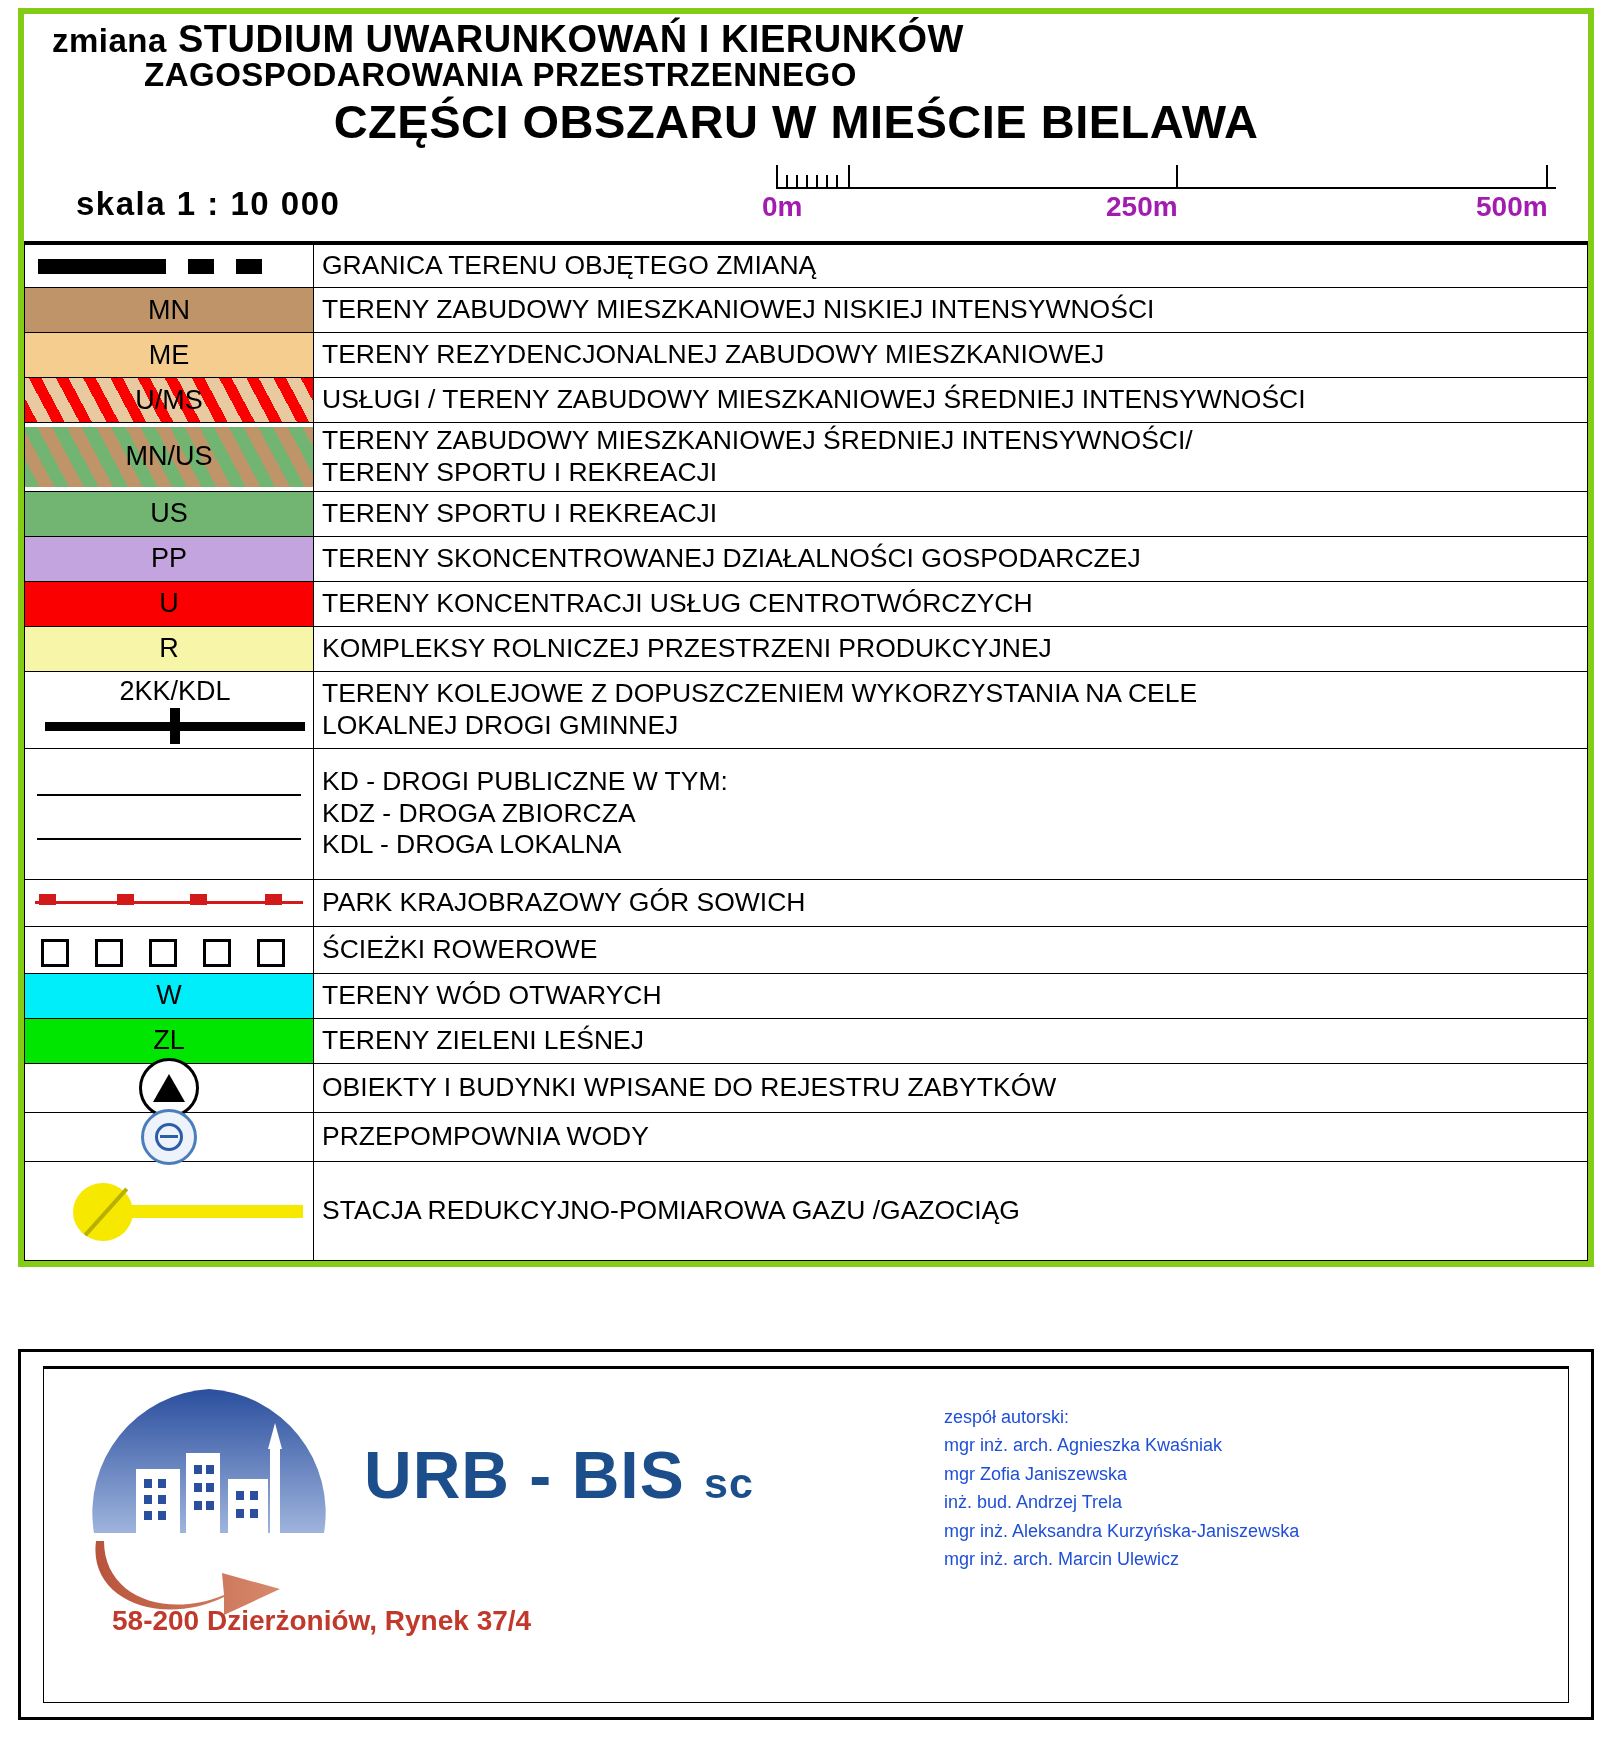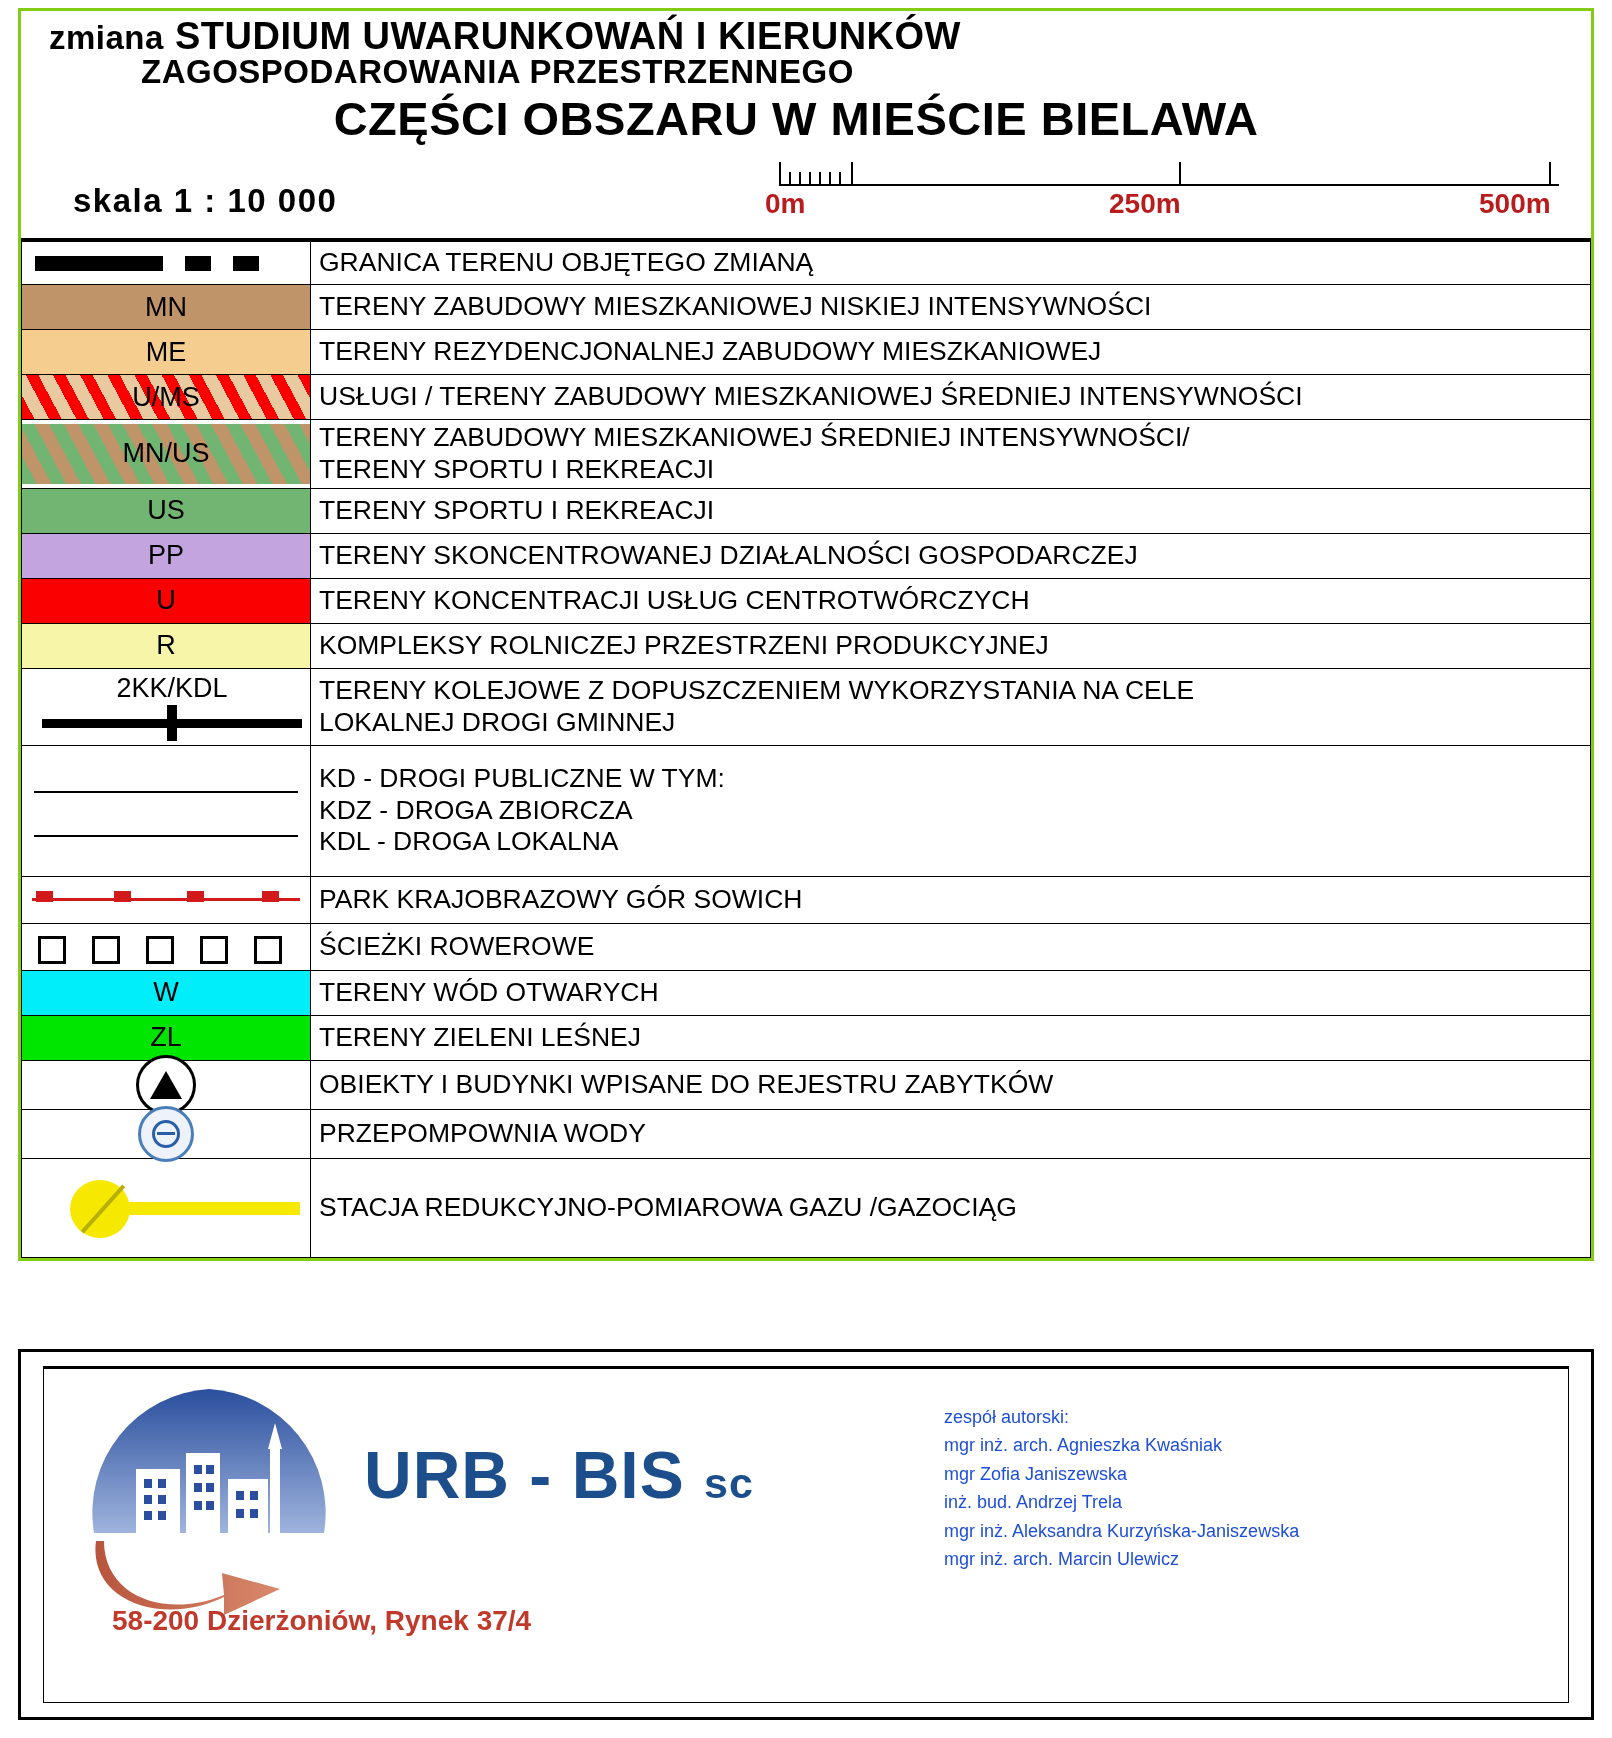--- a/index.html
+++ b/index.html
@@ -22,21 +22,21 @@
     background: #ffffff;
   }
 
   
   .legend-panel {
     position: absolute;
     left: 18px;
     top: 8px;
     width: 1576px;
     background: #ffffff;
-    border: 3px solid #84cc16;
+    border: 6px solid #84cc16;
     box-sizing: border-box;
   }
 
   
   .title-block {
     border-bottom: 3px solid #000000;
     padding: 6px 10px 4px 10px;
     position: relative;
     height: 230px;
     box-sizing: border-box;
@@ -101,21 +101,21 @@
     width: 2px;
     background: #000;
   }
   .scalebar .tick.major { top: 6px; height: 24px; }
   .scalebar .tick.minor { top: 16px; height: 14px; }
   .scalebar .lbl {
     position: absolute;
     top: 32px;
     font-size: 28px;
     font-weight: bold;
-    color: #b91c1c;
+    color: #a21caf;
     white-space: nowrap;
   }
 
   
   .legend-rows {
     width: 100%;
     border-collapse: collapse;
     table-layout: fixed;
   }
   .legend-rows td {

